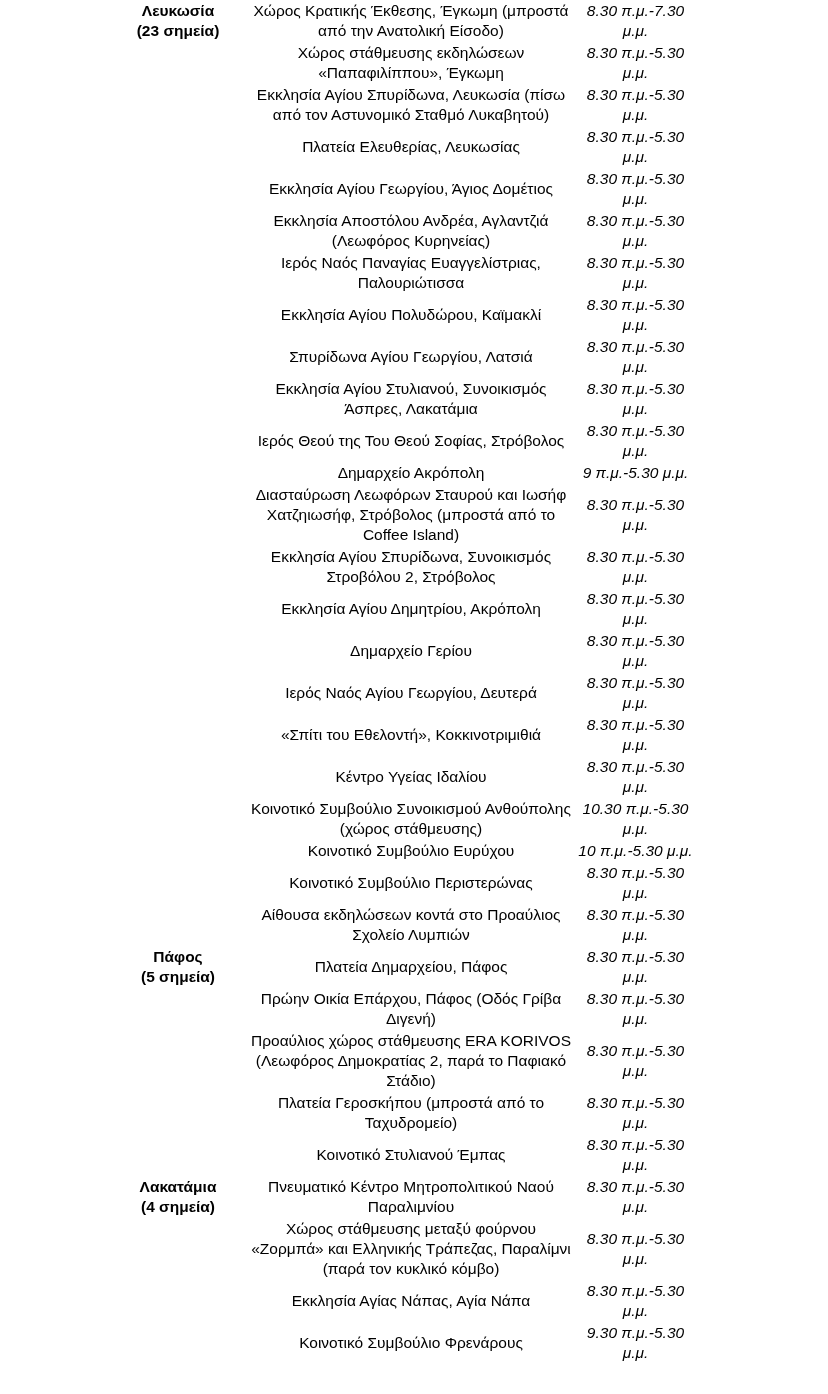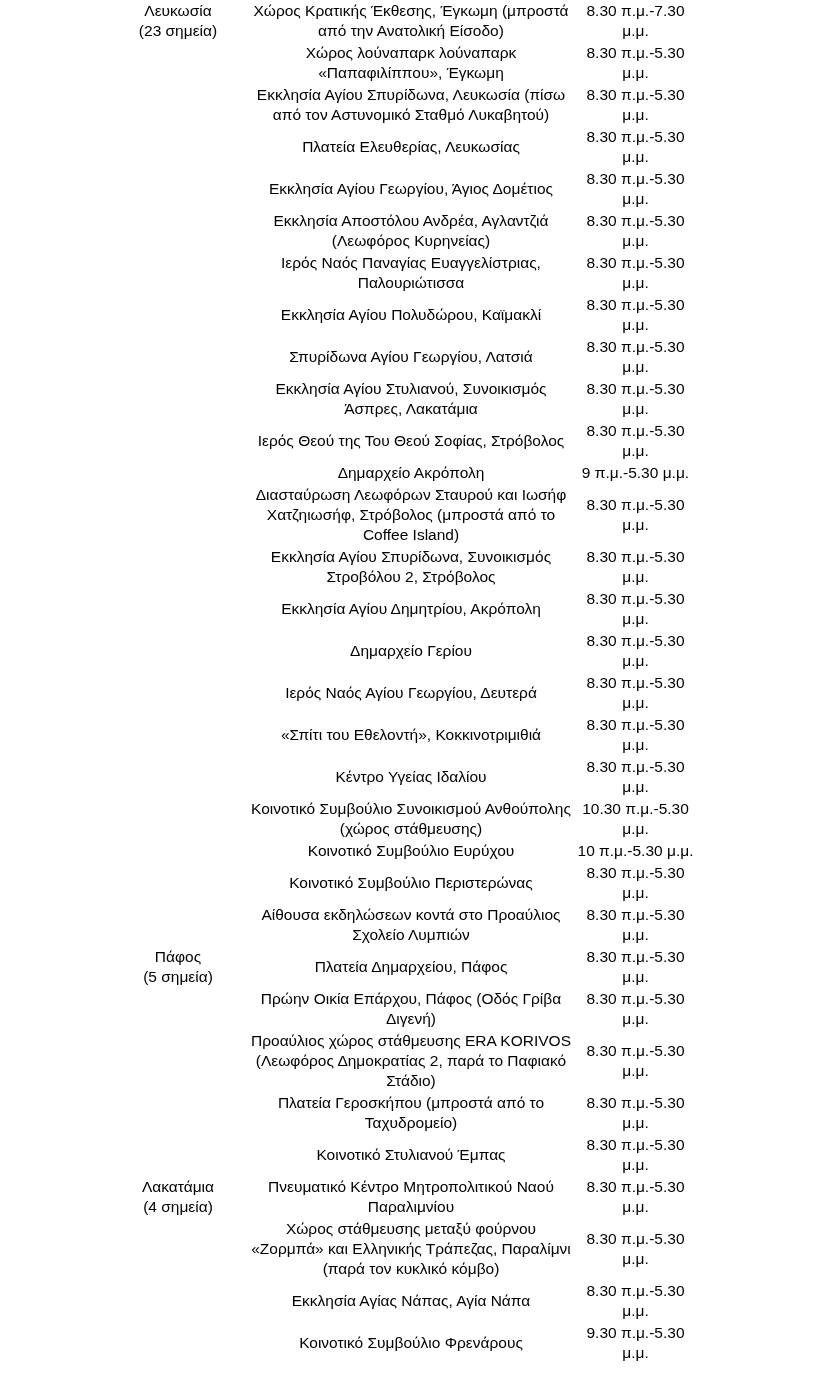--- a/index.html
+++ b/index.html
@@ -17,42 +17,42 @@
   }
   td {
     font-size: 15.5px;
     line-height: 20px;
     text-align: center;
     vertical-align: middle;
     padding: 1px 2px;
   }
   td.region {
     width: 140px;
-    font-weight: normal;
+    font-weight: bold;
     vertical-align: top;
   }
   td.location { width: 326px; }
-  td.hours { width: 123px; }
+  td.hours { width: 123px; font-style: italic; }
 </style>
 </head>
 <body>
 
 <div>
   <table class="points-table">
     <tbody id="table-body">
         <tr>
           <td class="region" rowspan="23">
             <div>Λευκωσία</div>
             <div>(23 σημεία)</div>
           </td>
           <td class="location">Χώρος Κρατικής Έκθεσης, Έγκωμη (μπροστά από την Ανατολική Είσοδο)</td>
           <td class="hours">8.30 π.μ.-7.30 μ.μ.</td>
         </tr>
         <tr>
-          <td class="location">Χώρος λούναπαρκ λούναπαρκ «Παπαφιλίππου», Έγκωμη</td>
+          <td class="location">Χώρος στάθμευσης εκδηλώσεων «Παπαφιλίππου», Έγκωμη</td>
           <td class="hours">8.30 π.μ.-5.30 μ.μ.</td>
         </tr>
         <tr>
           <td class="location">Εκκλησία Αγίου Σπυρίδωνα, Λευκωσία (πίσω από τον Αστυνομικό Σταθμό Λυκαβητού)</td>
           <td class="hours">8.30 π.μ.-5.30 μ.μ.</td>
         </tr>
         <tr>
           <td class="location">Πλατεία Ελευθερίας, Λευκωσίας</td>
           <td class="hours">8.30 π.μ.-5.30 μ.μ.</td>
         </tr>

